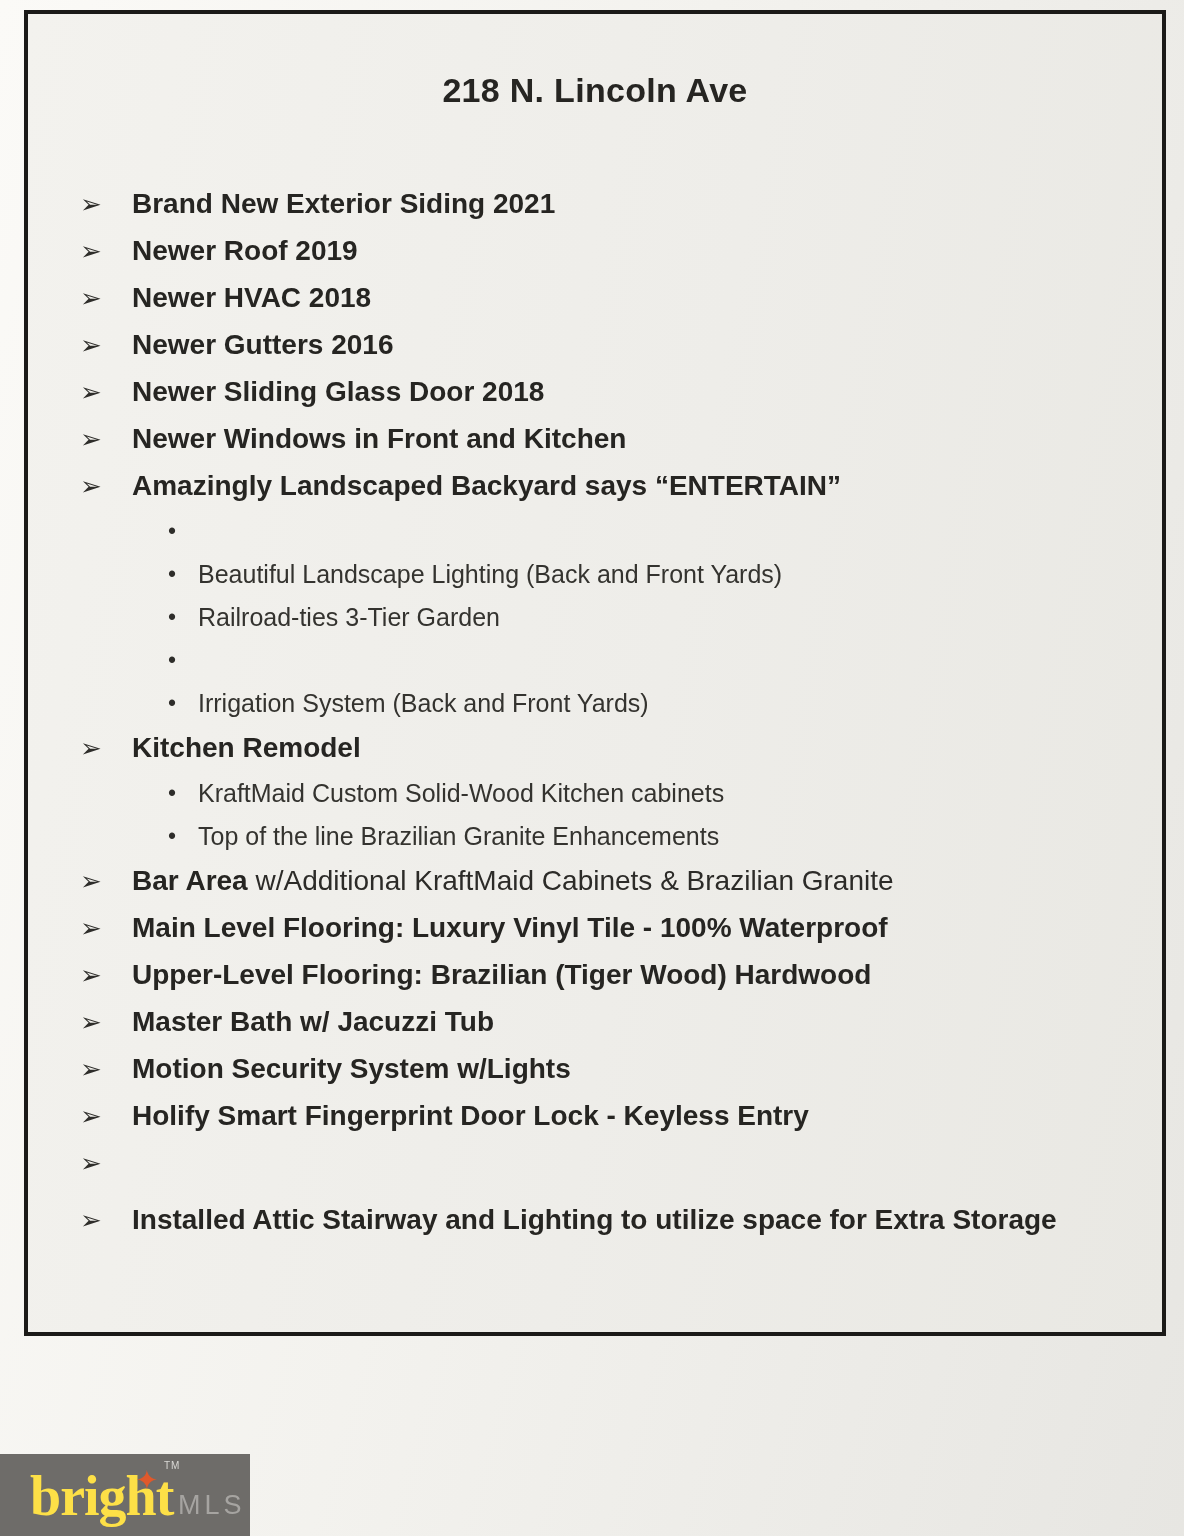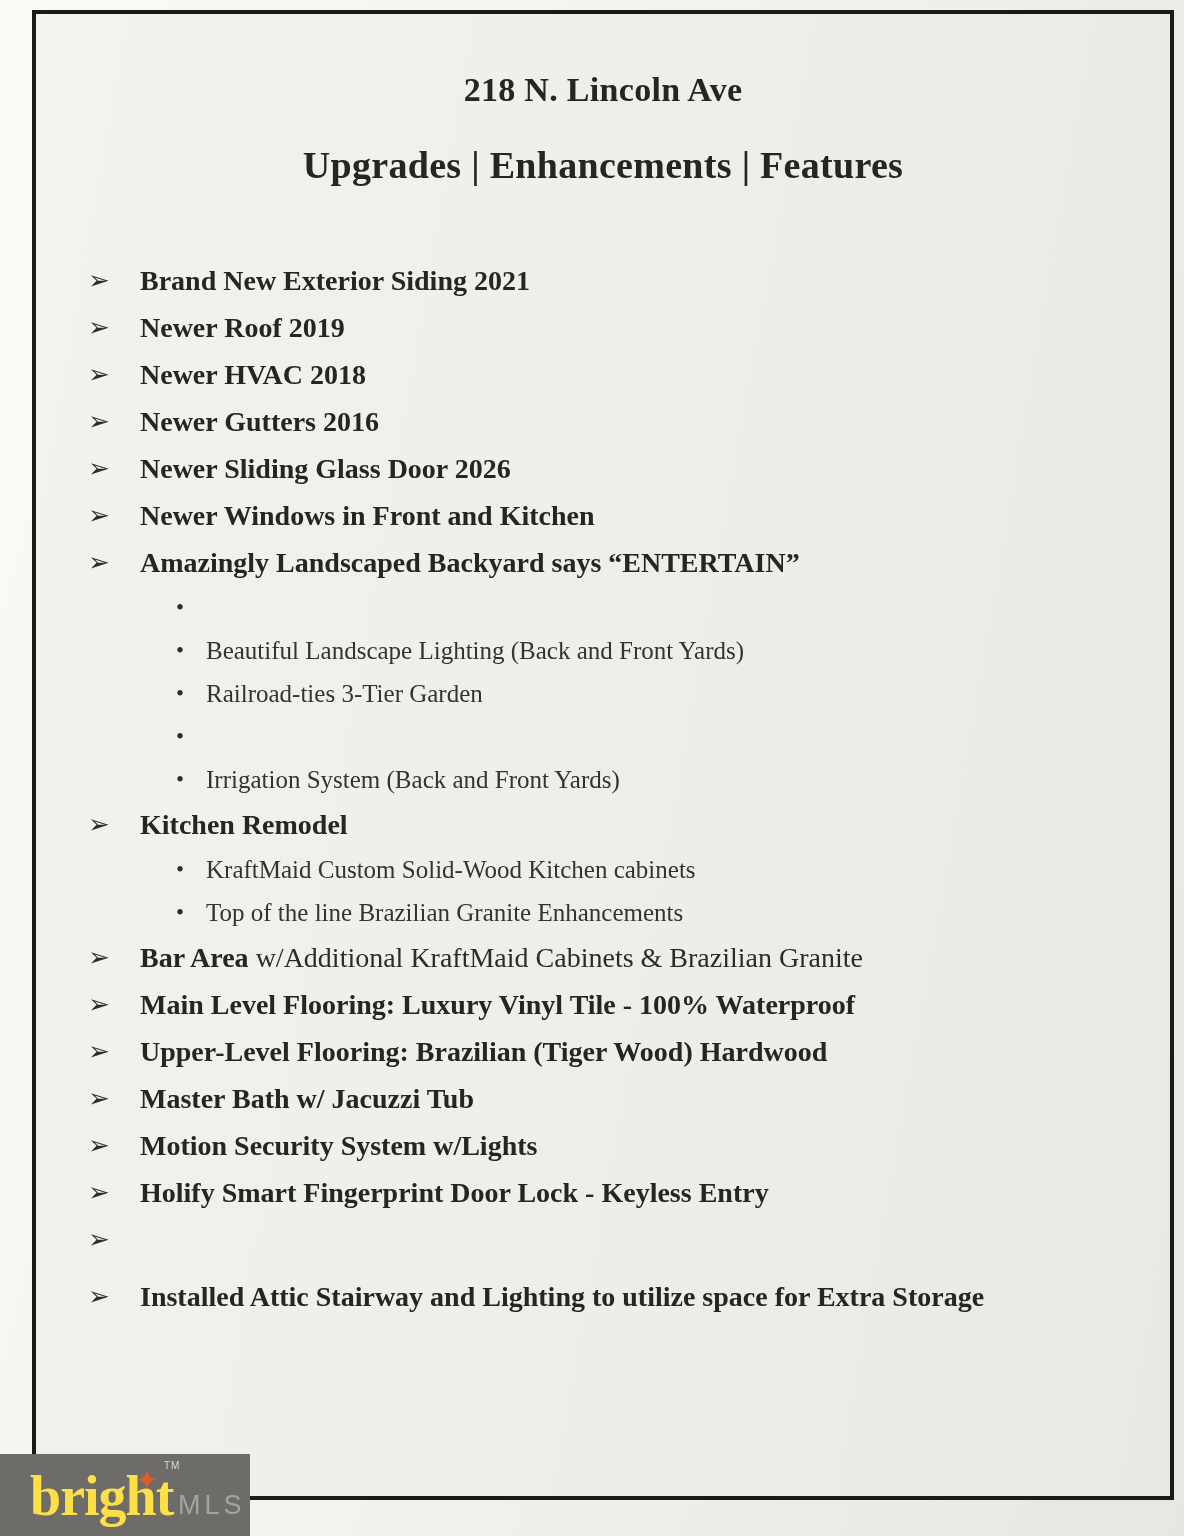--- a/index.html
+++ b/index.html
@@ -16,27 +16,26 @@
   body {
     width: 1184px;
     height: 1536px;
     position: relative;
     overflow: hidden;
     background: linear-gradient(105deg, #fbfaf7 0%, #f3f2ee 45%, #e7e6e2 100%);
     font-family: "Liberation Sans", sans-serif;
   }
   .page-frame {
     position: absolute;
-    left: 32px;
+    left: 24px;
     top: 10px;
     width: 1142px;
-    height: 1490px;
+    height: 1326px;
     border: 4px solid var(--frame-border);
     background: linear-gradient(100deg, #f3f2ee 0%, #eeede9 55%, #e9e8e3 100%);
-    font-family: Liberation Serif, serif;
   }
   .doc-title {
     margin-top: 56px;
     text-align: center;
     font-size: 34px;
     font-weight: 700;
     line-height: 40px;
     color: var(--text);
     letter-spacing: 0.3px;
   }
@@ -137,41 +136,40 @@
     letter-spacing: 4px;
     font-weight: 400;
     margin-top: 8px;
   }
 </style>
 </head>
 <body>
 
 <div class="page-frame">
   <div class="doc-title">218 N. Lincoln Ave</div>
-  <div class="doc-subtitle">Upgrades | Enhancements | Features</div>
   <div class="features">
       <div class="item">
         <span class="marker">➢</span>
         <span class="text"><span>Brand New Exterior Siding 2021</span></span>
       </div>
       <div class="item">
         <span class="marker">➢</span>
         <span class="text"><span>Newer Roof 2019</span></span>
       </div>
       <div class="item">
         <span class="marker">➢</span>
         <span class="text"><span>Newer HVAC 2018</span></span>
       </div>
       <div class="item">
         <span class="marker">➢</span>
         <span class="text"><span>Newer Gutters 2016</span></span>
       </div>
       <div class="item">
         <span class="marker">➢</span>
-        <span class="text"><span>Newer Sliding Glass Door 2026</span></span>
+        <span class="text"><span>Newer Sliding Glass Door 2018</span></span>
       </div>
       <div class="item">
         <span class="marker">➢</span>
         <span class="text"><span>Newer Windows in Front and Kitchen</span></span>
       </div>
       <div class="item">
         <span class="marker">➢</span>
         <span class="text"><span>Amazingly Landscaped Backyard says “ENTERTAIN”</span></span>
       </div>
       <div class="subitem">

